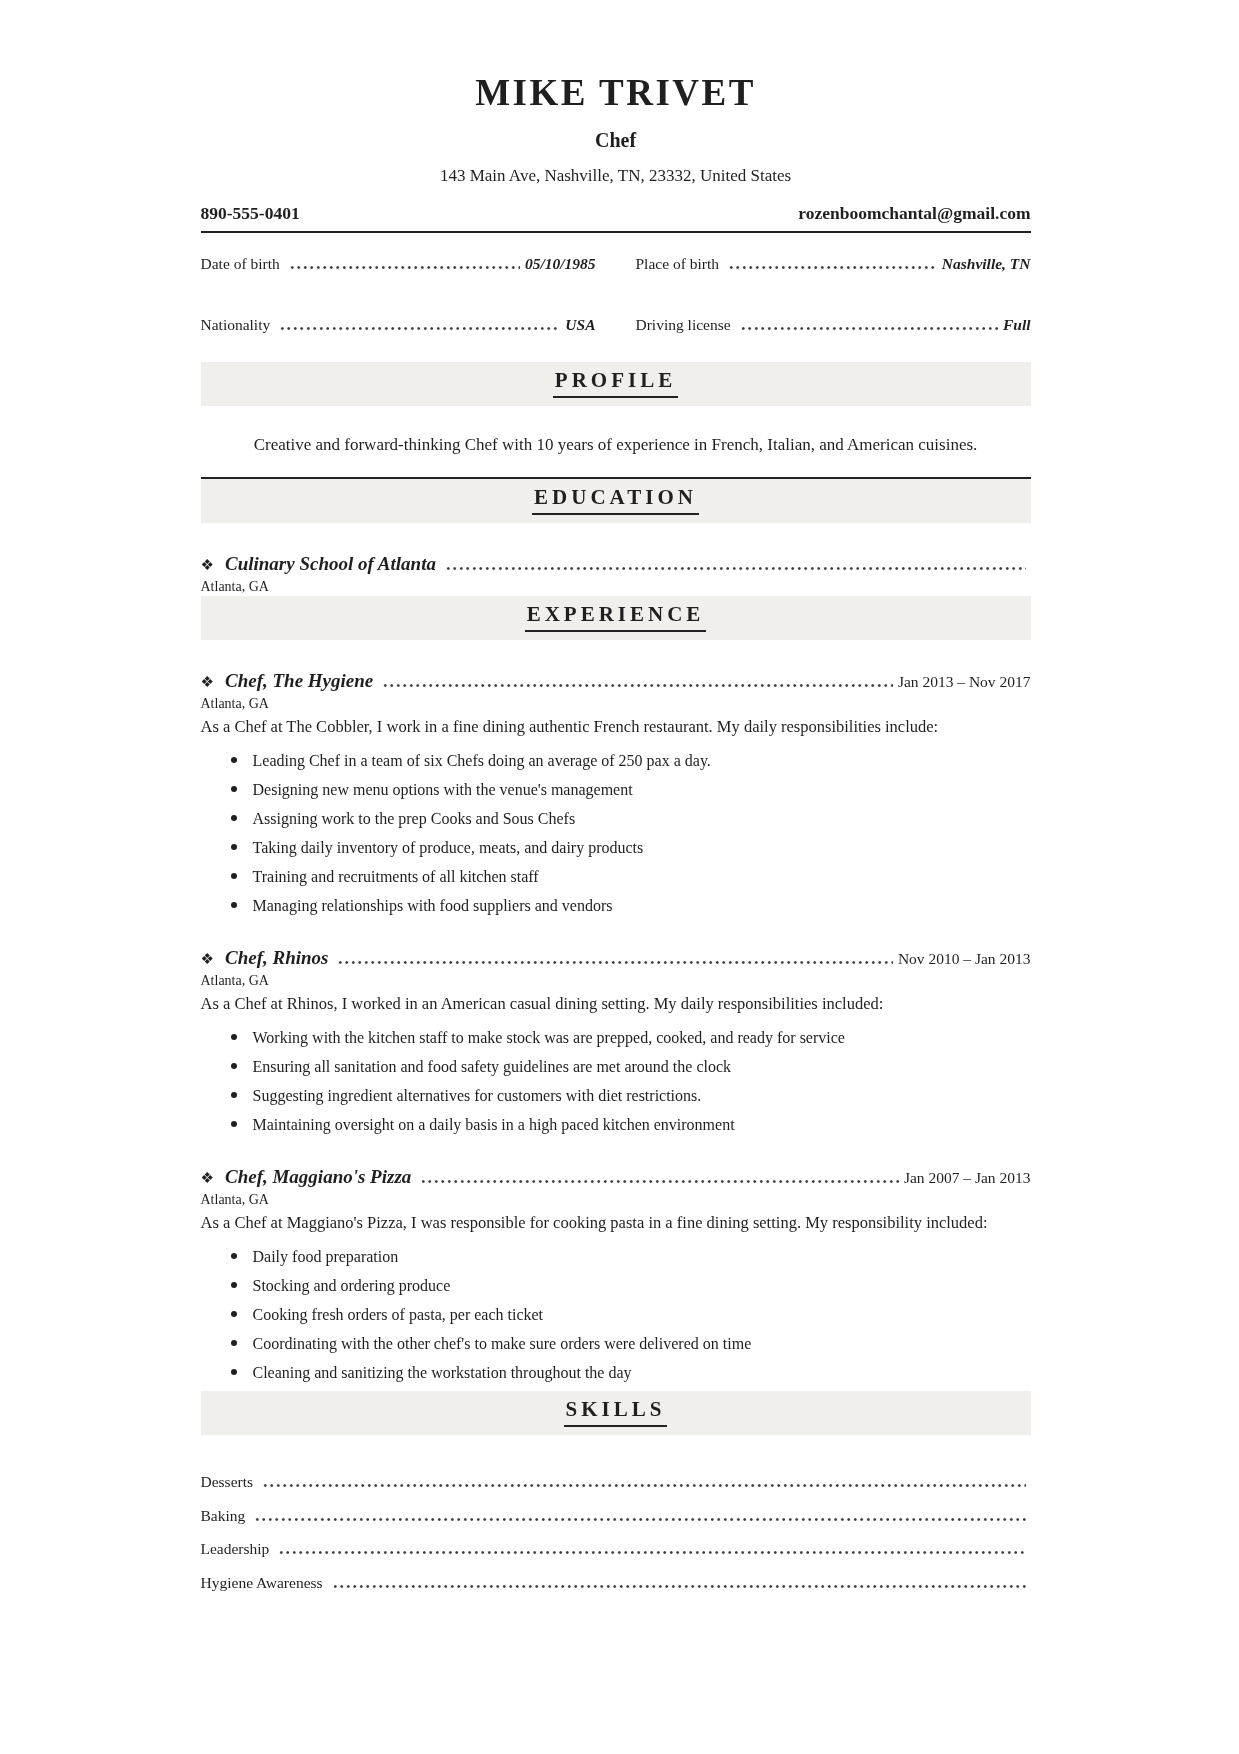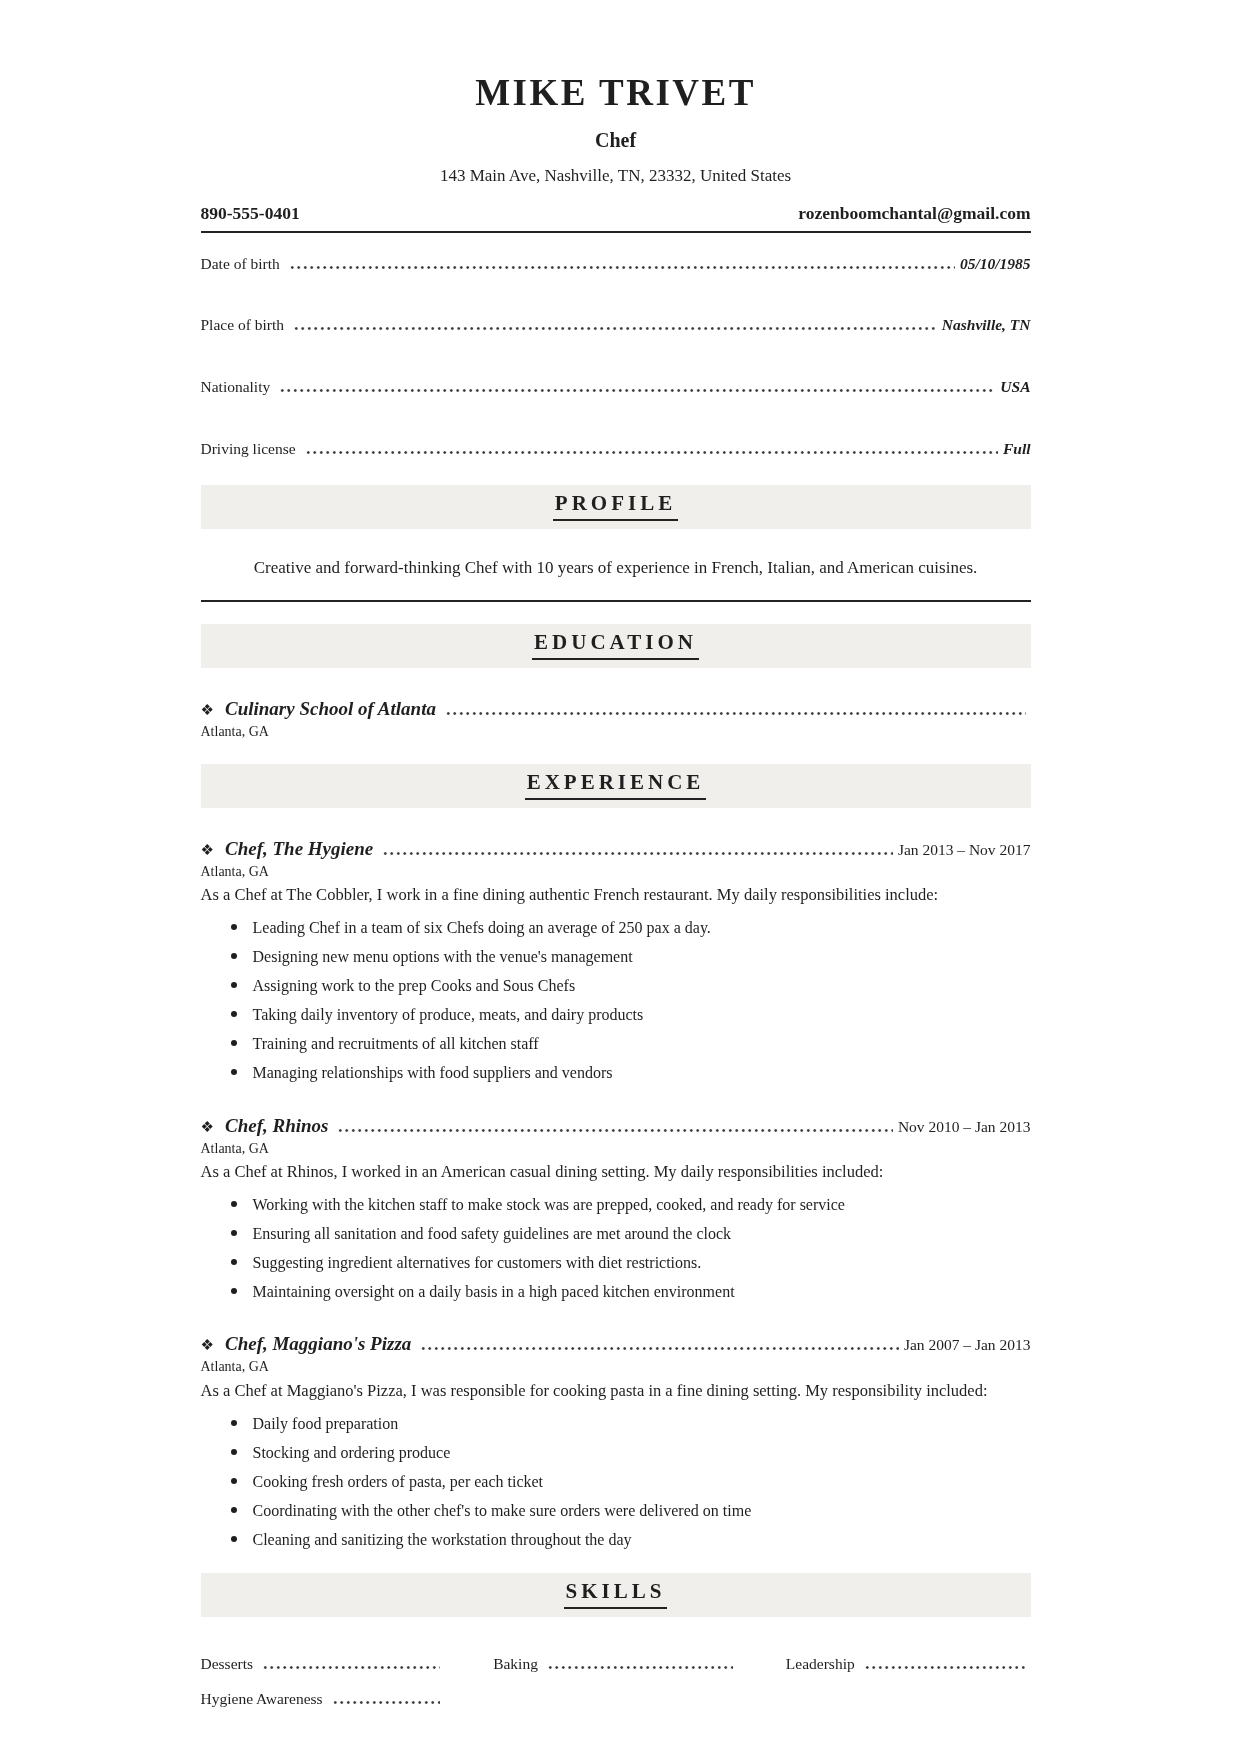--- a/index.html
+++ b/index.html
@@ -21,21 +21,21 @@
   
   .drow { display:flex; align-items:baseline; font-size:15.5px; line-height:1.4; }
   .dots {
     flex:1; height:3px; align-self:baseline;
     background-image:radial-gradient(circle, #3c3c3c 1.15px, transparent 1.5px);
     background-size:6.5px 3px; background-repeat:repeat-x; background-position:left bottom;
     margin:0 5px 0 9px;
   }
   .dvalue { font-weight:bold; font-style:italic; }
 
-  .details-grid { display:grid; grid-template-columns:1fr; column-gap:40px; row-gap:11px; margin-top:20px;gap:40px; }
+  .details-grid { display:grid; grid-template-columns:1fr 1fr; column-gap:40px; row-gap:11px; margin-top:20px;gap:40px; }
 
   
   .band { background:#f0efec; text-align:center; padding:6px 0 8px; }
   .band .heading {
     display:inline-block; font-size:21px; font-weight:bold; letter-spacing:4px;
     border-bottom:2.5px solid #222; padding:0 2px 3px;
   }
 
   .profile-text { text-align:center; font-size:17px; line-height:1.35; margin-top:28px; }
 
@@ -45,24 +45,24 @@
   .diamond { font-family:"DejaVu Sans", sans-serif; font-size:15px; margin-right:11px; }
   .etitle { font-size:19px; font-weight:bold; white-space:nowrap;font-style:italic; }
   .edate { font-size:15.5px; white-space:nowrap; }
   .eloc { font-size:14px; line-height:1.3; margin-top:3px; }
   .edesc { font-size:16.5px; line-height:1.6; margin-top:1px; }
 
   ul.blist { list-style:none; margin-top:9px; margin-left:30px; }
   ul.blist li { display:flex; align-items:baseline; font-size:16px; line-height:1.38; margin-bottom:7px; }
   .bdot { width:6px; height:6px; border-radius:50%; background:#1f1f1f; flex:0 0 auto; margin-right:16px; position:relative; top:-3px; }
 
-  .skills-grid { display:grid; grid-template-columns:1fr 1fr 1fr; column-gap:48px; row-gap:13px; margin-top:36px; }
+  .skills-grid { display:grid; grid-template-columns:1fr; column-gap:48px; row-gap:13px; margin-top:36px;gap:12px; }
 
   .mt-band-profile { margin-top:26px; }
-  .mt-band { margin-top:22px; }
+  .mt-band { }
   .mt-hr { margin-top:20px; }
 </style>
 </head>
 <body>
 
 <div class="page">
 
   <h1 class="name">MIKE TRIVET</h1>
   <div class="person-title">Chef</div>
   <div class="address">143 Main Ave, Nashville, TN, 23332, United States</div>

